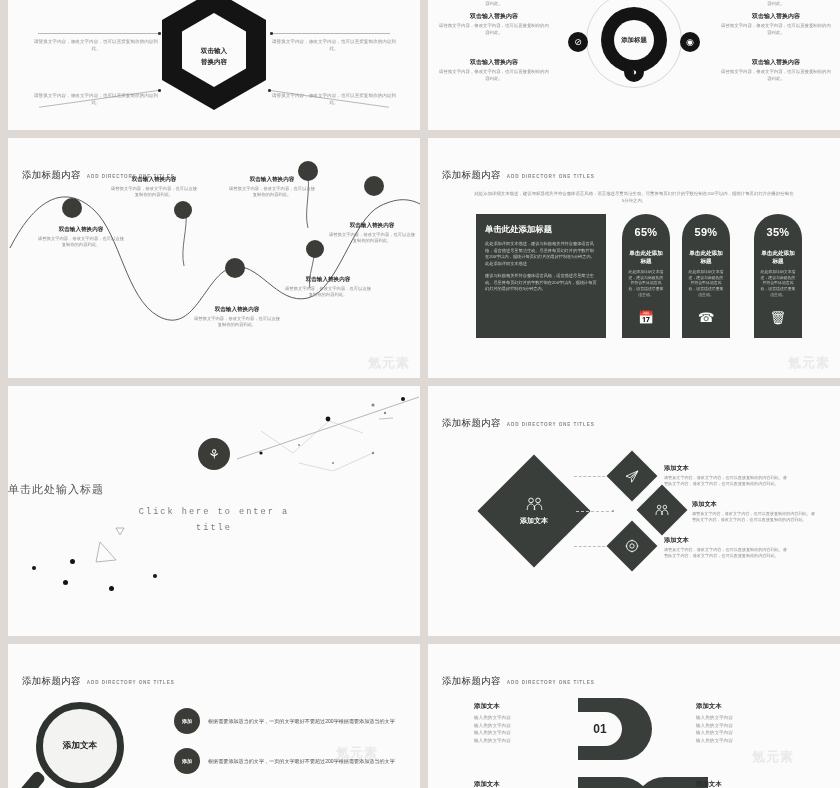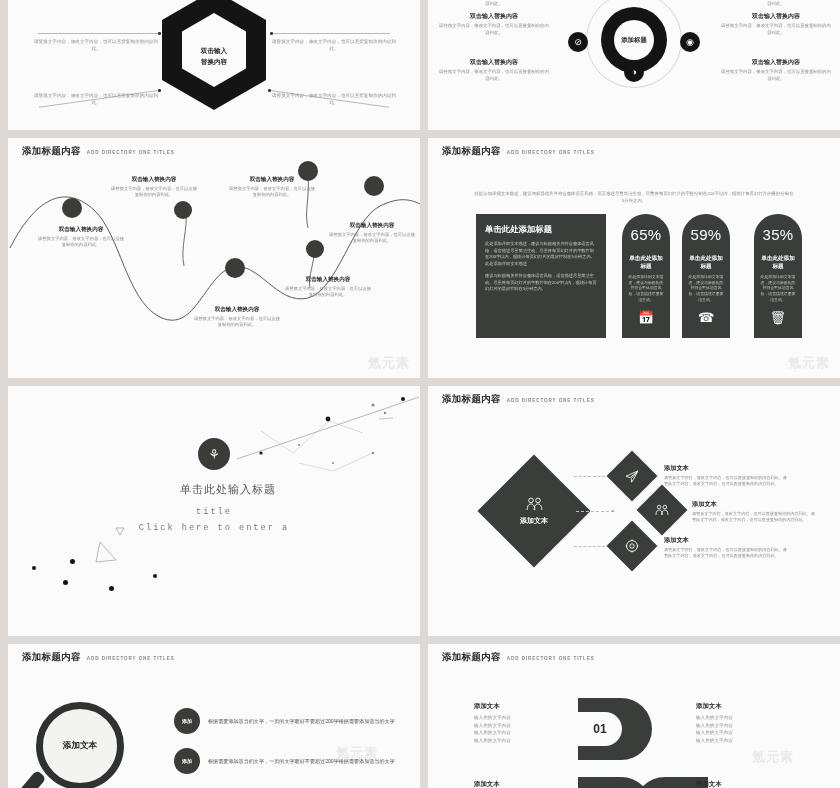--- a/index.html
+++ b/index.html
@@ -18,21 +18,21 @@
     gap: 8px 8px;
     padding: 0 8px 0 8px;
   }
   .slide {
     background:#fbfbfb;
     position:relative;
     overflow:hidden;
   }
   
   .hdr { position:absolute; left:14px; top:7px; display:flex; align-items:baseline; gap:6px; }
-  .hdr .zh { font-size:9.5px; font-weight:bold; color:#2e2e2e; letter-spacing:.3px; }
+  .hdr .zh { font-size:9.5px; font-weight:normal; color:#2e2e2e; letter-spacing:.3px;margin-top:24px; }
   .hdr .en { font-size:4.6px; font-weight:bold; color:#8a8a8a; letter-spacing:.9px; }
   .t-body  { font-size:4.6px; color:#8d8d8d; line-height:1.55; }
 
   
   .hex-wrap { position:absolute; left:50%; top:-16px; transform:translateX(-50%); width:120px; height:132px; }
   .hex-outer, .hex-inner {
     position:absolute; left:50%; top:50%; transform:translate(-50%,-50%);
   }
   .hex-outer {
     width:104px; height:120px; background:#141414;
@@ -81,31 +81,31 @@
   .nblk p  { font-size:4.3px; color:#8d8d8d; line-height:1.5; }
 
   
   .s4-intro { position:absolute; left:46px; top:52px; width:320px; font-size:4.4px;
               color:#8a8a8a; line-height:1.6; text-align:center; }
   .panel { position:absolute; left:48px; top:76px; width:130px; height:124px; background:#3a3e3b; padding:10px 9px; }
   .panel h3 { font-size:8.4px; color:#fff; font-weight:bold; margin-bottom:6px; }
   .panel p  { font-size:4.2px; color:#c9cdc9; line-height:1.6; margin-bottom:5px; }
   .pill { position:absolute; top:76px; width:48px; height:124px; background:#3a3e3b;
           border-radius:24px 24px 0 0; padding:12px 6px 0; text-align:center; }
-  .pill .pct { font-size:15px; font-weight:normal; color:#fff; letter-spacing:.3px; }
+  .pill .pct { font-size:11px; font-weight:bold; color:#fff; letter-spacing:.3px; }
   .pill h5 { font-size:5.6px; color:#fff; font-weight:bold; line-height:1.4; margin-top:12px; }
   .pill p  { font-size:3.9px; color:#c2c6c2; line-height:1.5; margin-top:3px; }
   .pill .ico { position:absolute; left:0; right:0; bottom:14px; color:#fff; font-size:13px; line-height:1;}
 
   
   .cov-badge { position:absolute; left:50%; top:52px; transform:translateX(-50%);
                width:32px; height:32px; border-radius:50%; background:#3b3b37;
                display:flex; align-items:center; justify-content:center; color:#fff; font-size:13px; }
-  .cov-zh { position:absolute; left:0; right:0; top:96px; text-align:center;
-            font-family:Liberation Serif, serif; font-size:11px; color:#555; letter-spacing:1px;padding-left:28px; }
+  .cov-zh { position:absolute; left:0; right:0; top:96px; text-align:left;
+            font-family:Liberation Serif, serif; font-size:11px; color:#555; letter-spacing:1px; }
   .cov-en { position:absolute; left:0; right:0; top:118px; text-align:center;
             font-family:"Liberation Mono","DejaVu Sans Mono",monospace; font-size:8.6px; color:#7c7c7c;
             letter-spacing:2px; line-height:1.9; }
   .deco-dot { position:absolute; border-radius:50%; background:#141414; }
 
   
   .dia { position:absolute; background:#3a3e3b; transform:rotate(45deg); }
   .dia-lbl { position:absolute; display:flex; flex-direction:column; align-items:center;
              justify-content:center; color:#fff; }
   .d-big-txt { font-size:7px; font-weight:bold; color:#fff; margin-top:5px; }
@@ -323,22 +323,22 @@
       <circle cx="28" cy="62" r="1.6" fill="#141414"></circle>
       <circle cx="66" cy="54" r="1.0" fill="#8a8a8a"></circle>
       <circle cx="100" cy="72" r="1.0" fill="#8a8a8a"></circle>
       <circle cx="140" cy="62" r="1.2" fill="#8a8a8a"></circle>
       <line x1="146" y1="28" x2="160" y2="27" stroke="#9b9b9b" stroke-width="0.6"></line>
     </svg>
 
     <div class="cov-badge">⚘</div>
     <div class="cov-zh">单击此处输入标题</div>
     <div class="cov-en">
+      <div>Click here to enter a</div>
       <div>title</div>
-      <div>Click here to enter a</div>
     </div>
 
     <svg style="position:absolute;left:86px;top:138px;width:46px;height:44px;" viewBox="0 0 46 44">
       <polygon points="22,4 30,4 26,11" fill="none" stroke="#9b9b9b" stroke-width="0.7"></polygon>
       <polygon points="6,18 22,36 2,38" fill="none" stroke="#9b9b9b" stroke-width="0.7"></polygon>
     </svg>
     <div class="deco-dot" style="left:24px;  top:180px; width:4px; height:4px;"></div>
     <div class="deco-dot" style="left:62px;  top:173px; width:5px; height:5px;"></div>
     <div class="deco-dot" style="left:55px;  top:194px; width:5px; height:5px;"></div>
     <div class="deco-dot" style="left:101px; top:200px; width:5px; height:5px;"></div>

